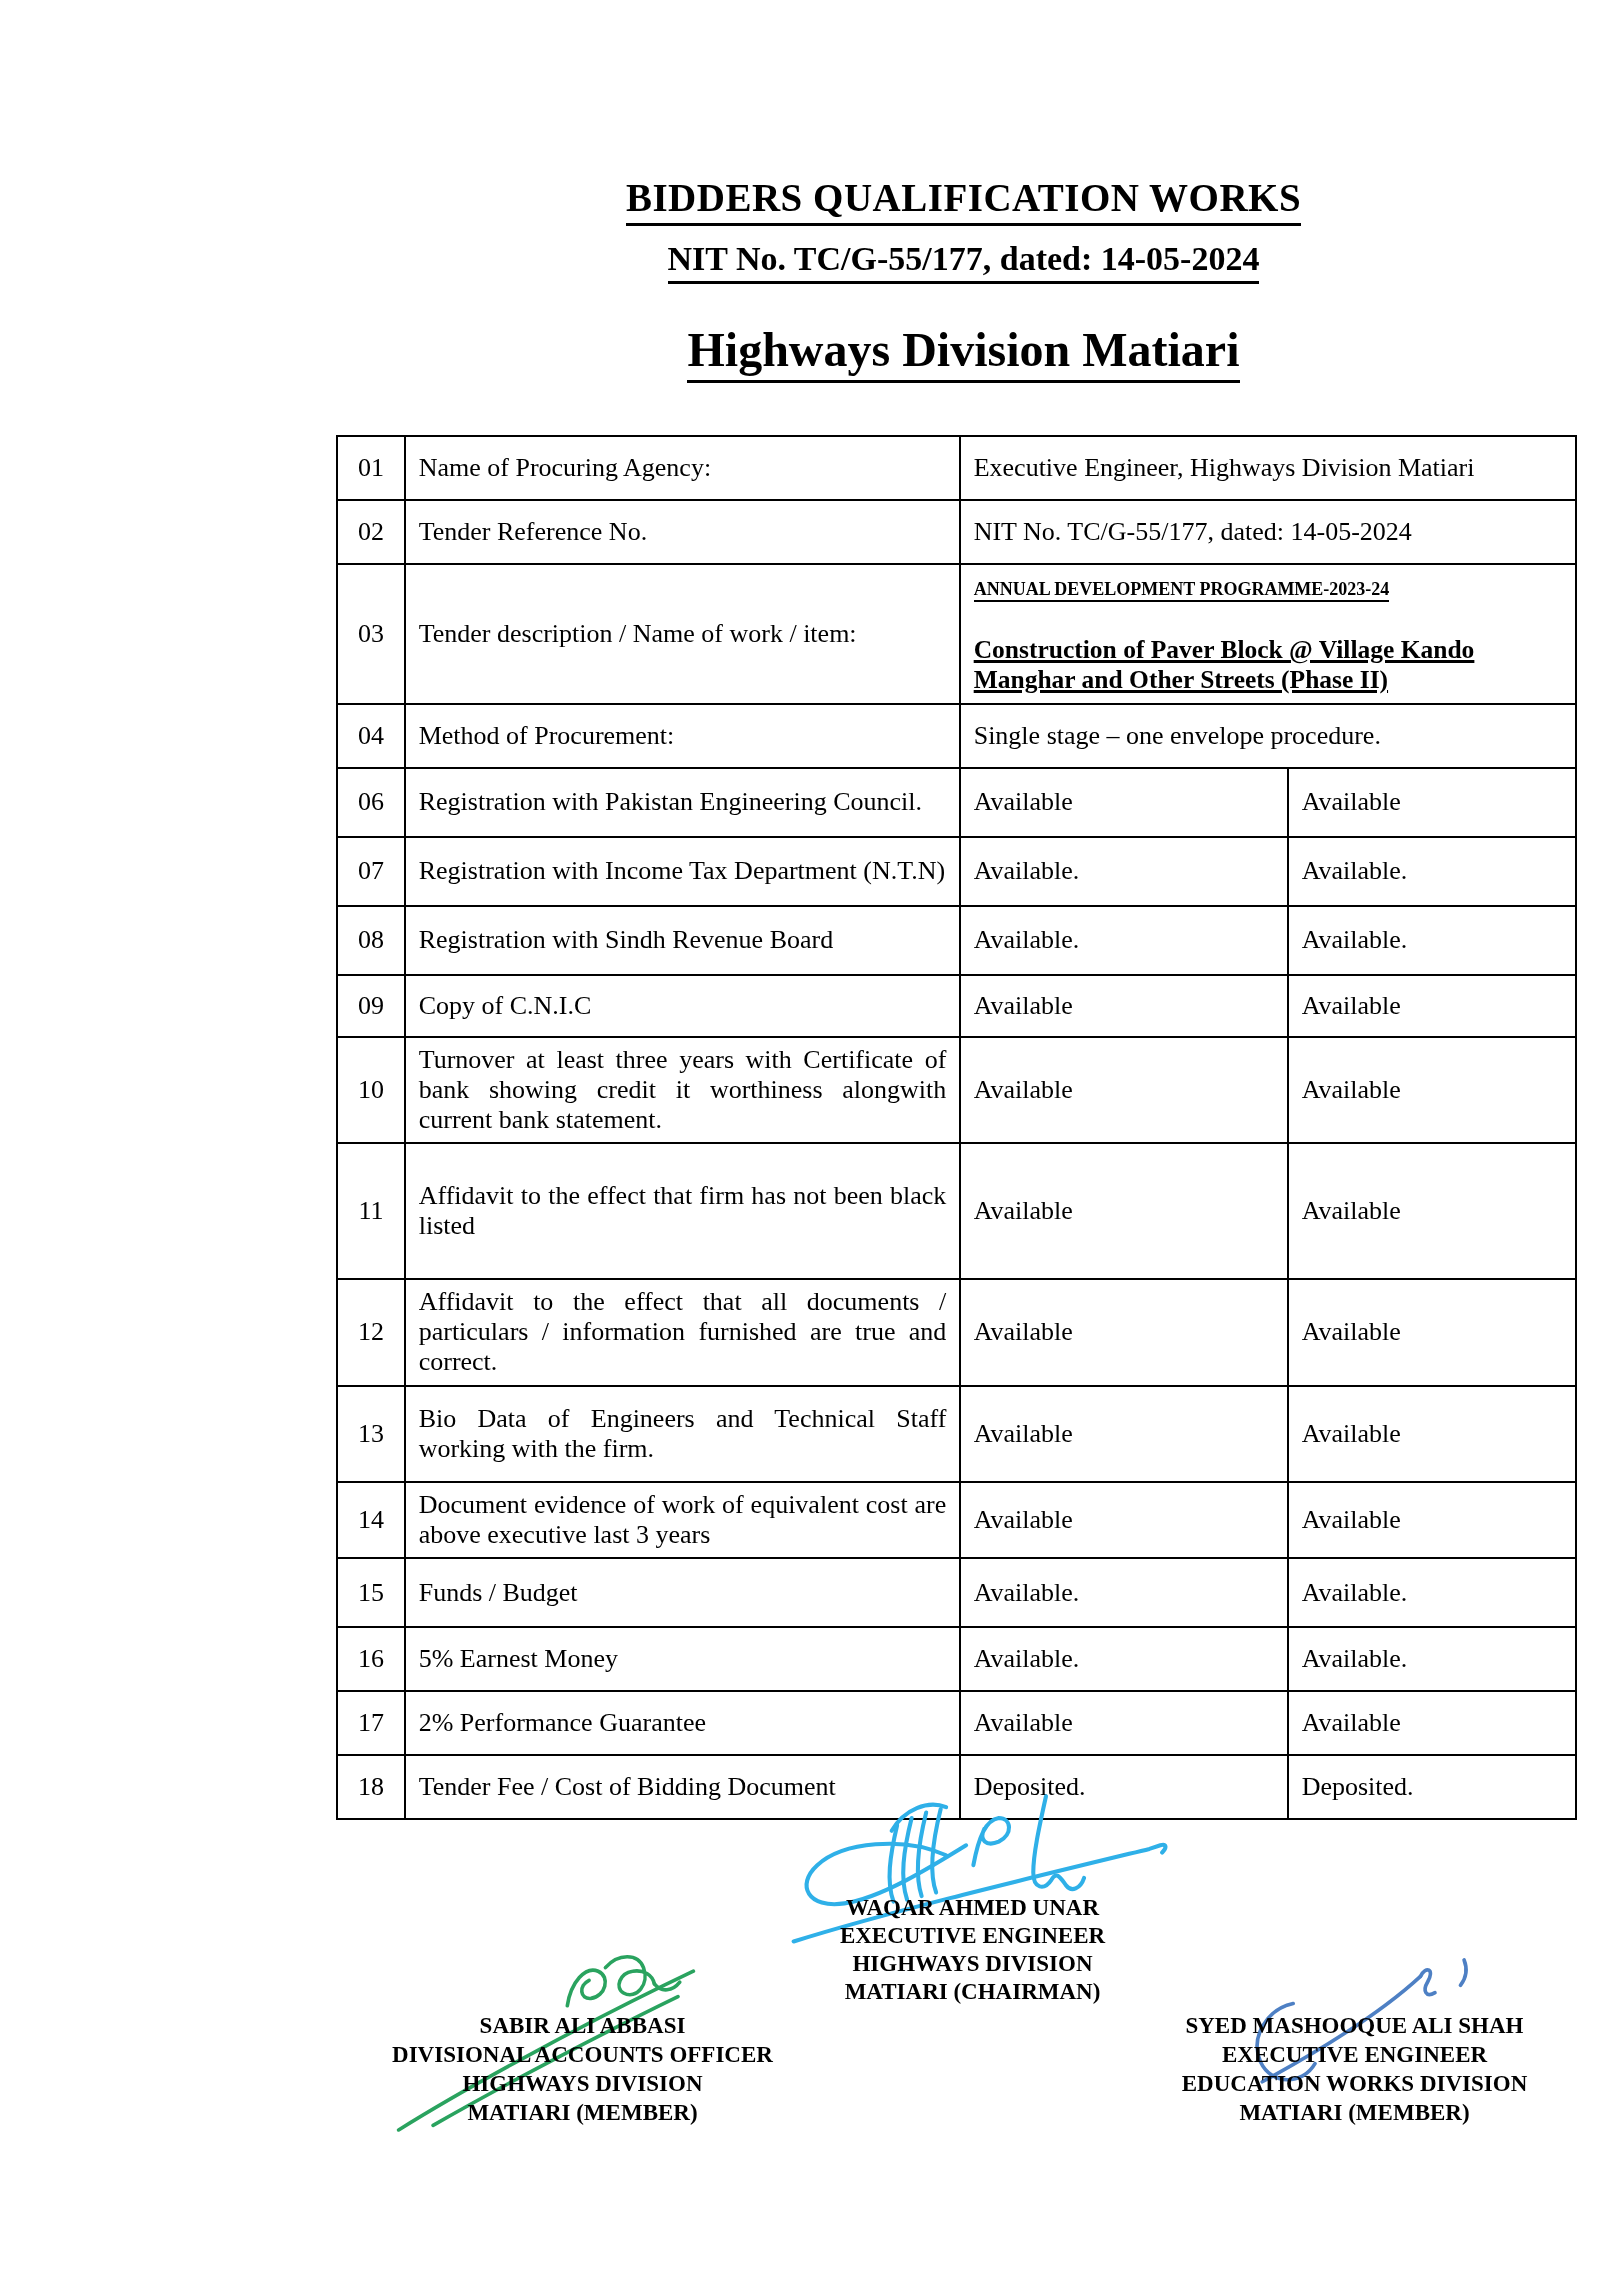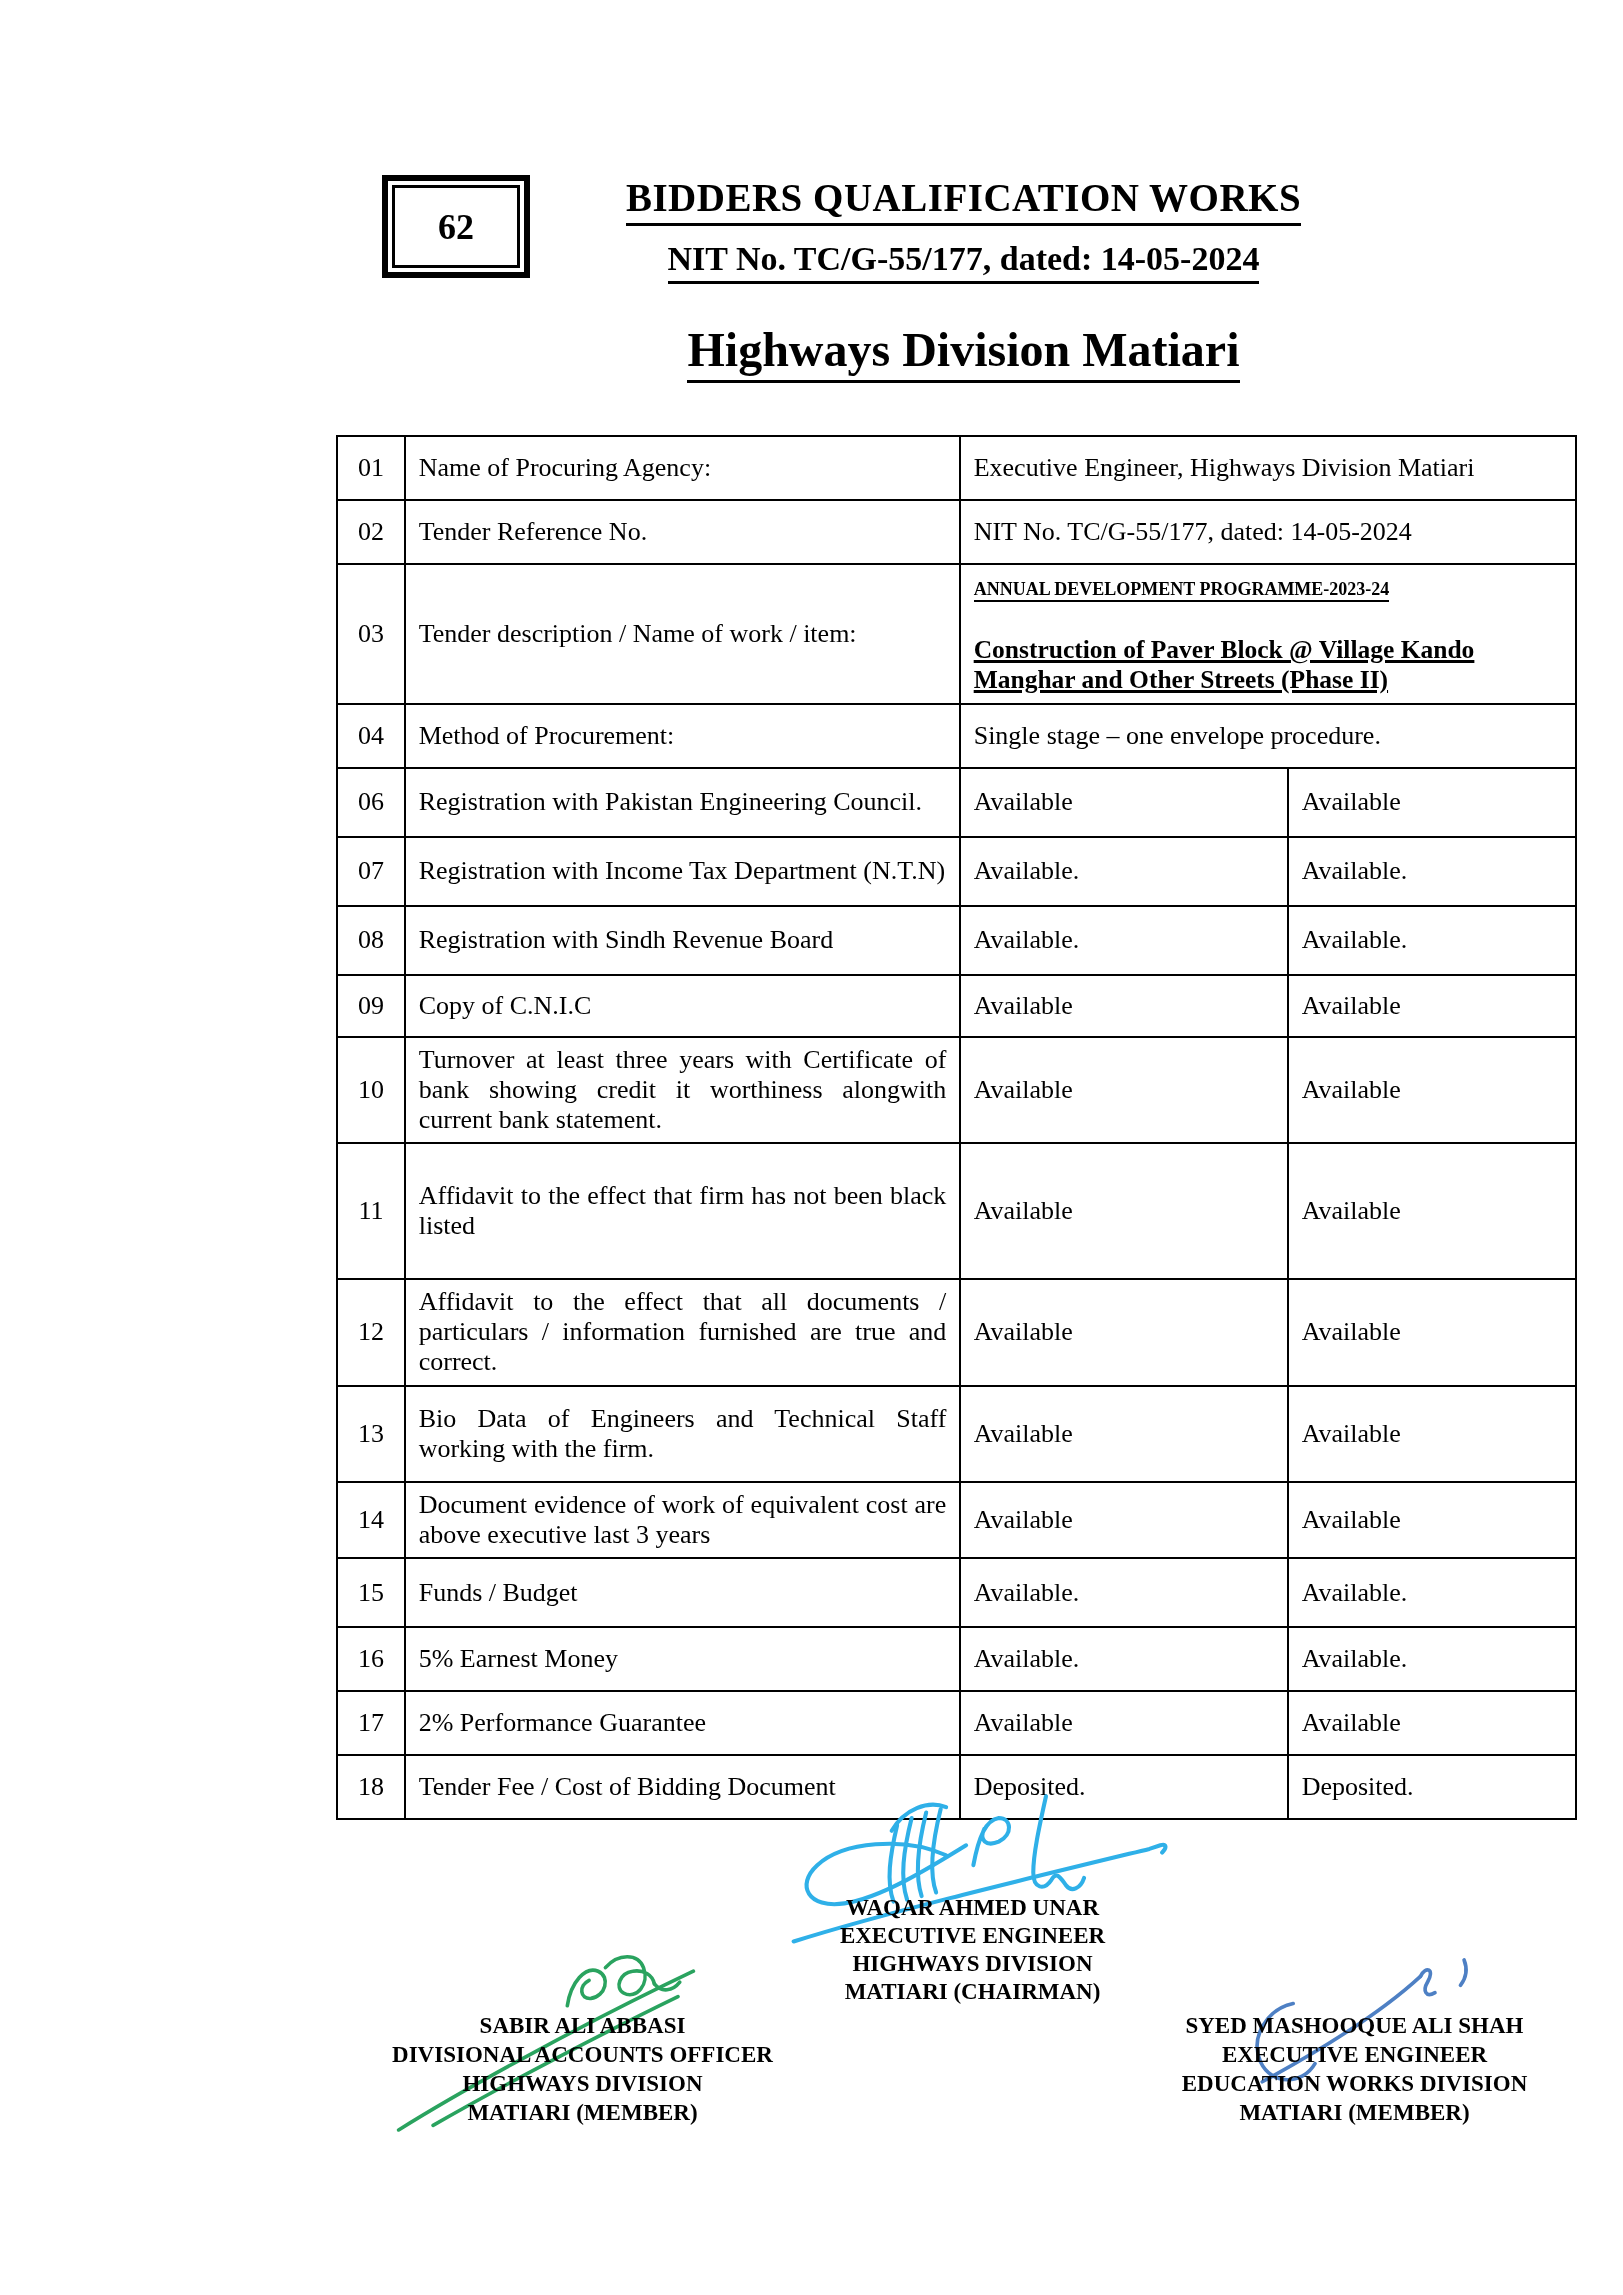--- a/index.html
+++ b/index.html
@@ -107,23 +107,20 @@
   .sig-svg { position:absolute; }
   .svg-chairman { left:768px;  top:1789px; }
   .svg-left     { left:389px;  top:1944px; }
   .svg-right    { left:1235px; top:1947px; }
 </style>
 </head>
 <body>
 
 <div class="page">
 
-  <div class="stamp">
-    <div class="stamp-inner">62</div>
-  </div>
 
   <div class="header">
     <div class="title-line">
       <span class="u">BIDDERS QUALIFICATION WORKS</span>
     </div>
     <div class="nit-line">
       <span class="u">NIT No. TC/G-55/177, dated: 14-05-2024</span>
     </div>
     <div class="division-line">
       <span class="u">Highways Division Matiari</span>

